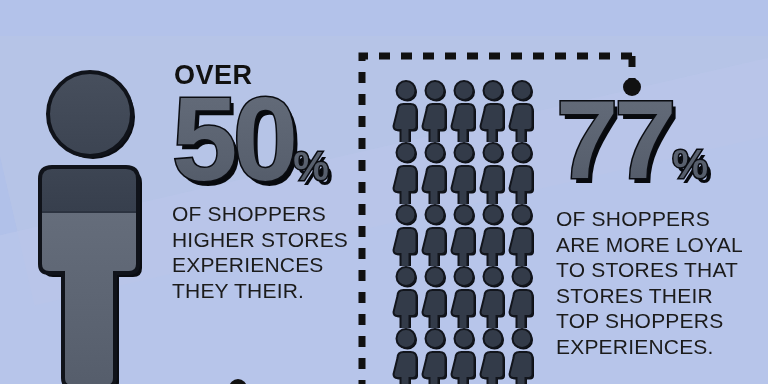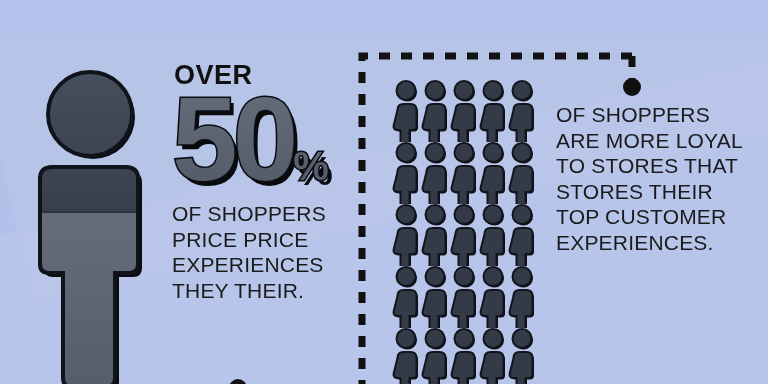--- a/index.html
+++ b/index.html
@@ -129,21 +129,21 @@
     <div class="over-label">OVER</div>
 
     <div class="bignum-wrap">
       <div class="num-shadow"><span>50</span><span class="pct">%</span></div>
       <div class="num-stroke"><span>50</span><span class="pct">%</span></div>
       <div class="num-face"><span>50</span><span class="pct">%</span></div>
     </div>
 
     <div class="body-text">
       <div>OF SHOPPERS</div>
-      <div>PRICE PRICE</div>
+      <div>HIGHER STORES</div>
       <div>EXPERIENCES</div>
       <div>THEY THEIR.</div>
     </div>
   </div>
 
   <div class="people-grid">
       <div class="prow">
         <div class="mini-person"><svg viewBox="0 0 29 62" width="29" height="62">
             <circle cx="15.5" cy="12" r="9.5" fill="#0a0c11"></circle>
             <circle cx="14" cy="10.5" r="9.5" fill="#333b49" stroke="#12151c" stroke-width="2"></circle>
@@ -299,24 +299,29 @@
         <div class="mini-person"><svg viewBox="0 0 29 62" width="29" height="62">
             <circle cx="15.5" cy="12" r="9.5" fill="#0a0c11"></circle>
             <circle cx="14" cy="10.5" r="9.5" fill="#333b49" stroke="#12151c" stroke-width="2"></circle>
             <path d="M5.5 30 q0 -6 6 -6 h7 q6 0 6 6 v16 q0 4 -4 4 h-3 v16 h-9 v-16 h-3 q-4 0 -4 -4 z" fill="#0a0c11" transform="translate(1.5,1.5)"></path>
             <path d="M5.5 30 q0 -6 6 -6 h7 q6 0 6 6 v16 q0 4 -4 4 h-3 v16 h-9 v-16 h-3 q-4 0 -4 -4 z" fill="#333b49" stroke="#12151c" stroke-width="2"></path>
           </svg></div>
       </div>
     </div>
 
   <div class="right-panel">
+    <div class="bignum-wrap">
+      <div class="num-shadow"><span>77</span><span class="pct">%</span></div>
+      <div class="num-stroke"><span>77</span><span class="pct">%</span></div>
+      <div class="num-face"><span>77</span><span class="pct">%</span></div>
+    </div>
 
     <div class="body-text">
       <div>OF SHOPPERS</div>
       <div>ARE MORE LOYAL</div>
       <div>TO STORES THAT</div>
       <div>STORES THEIR</div>
-      <div>TOP CUSTOMER</div>
+      <div>TOP SHOPPERS</div>
       <div>EXPERIENCES.</div>
     </div>
   </div>
 
 </div>
 
 </body></html>

